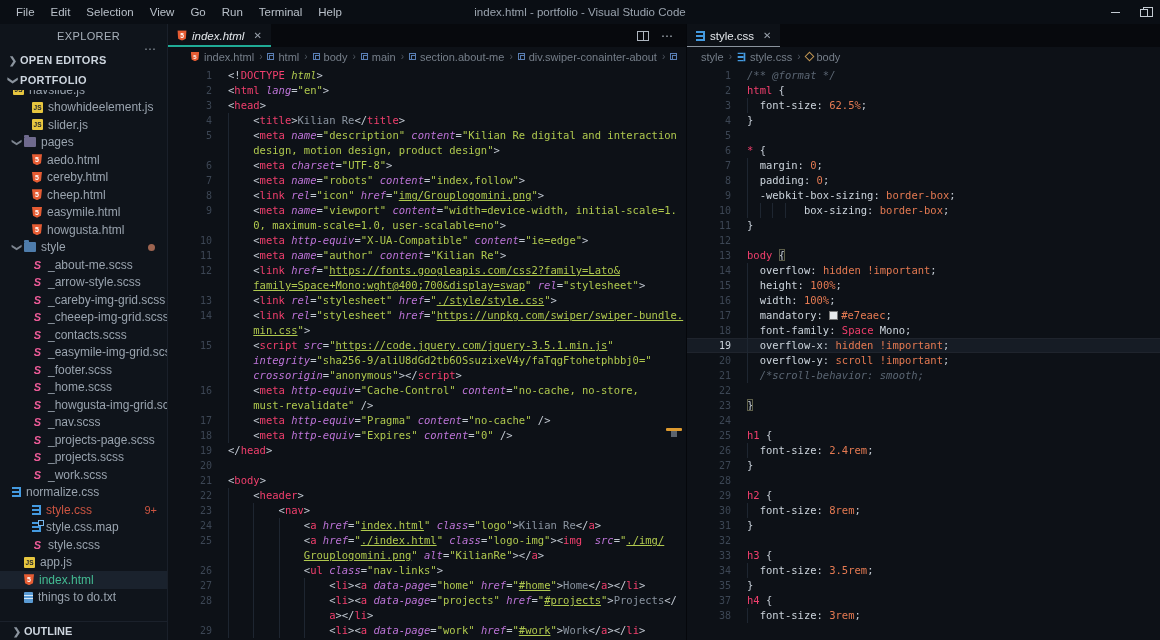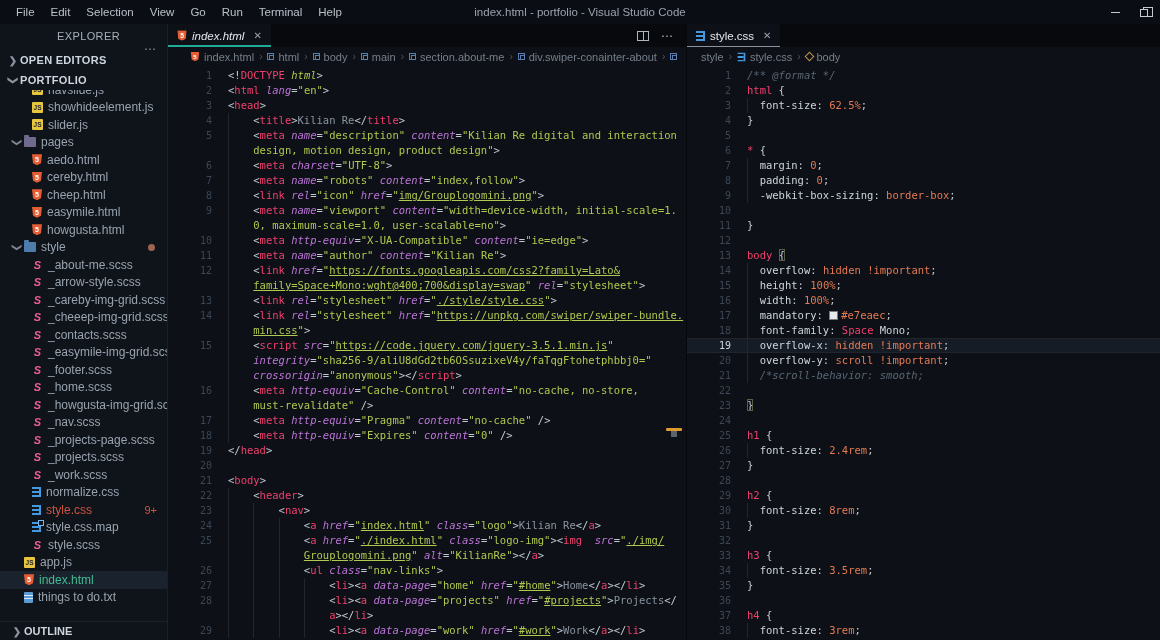--- a/index.html
+++ b/index.html
@@ -143,21 +143,21 @@
     </div>
     <div class="sb-section">
       <span class="sb-chev chev-r">❯</span>
       <span>OPEN EDITORS</span>
     </div>
     <div class="sb-section">
       <span class="sb-chev chev-d">❯</span>
       <span>PORTFOLIO</span>
     </div>
     <div class="tree" id="tree">
-        <div class="tree-row first" style="padding-left: 32px;">
+        <div class="tree-row first" style="padding-left: 13px;">
           <span class="fi fi-js">JS</span>
           <span class="file-label">navslide.js</span>
         </div>
         <div class="tree-row" style="padding-left: 32px;">
           <span class="fi fi-js">JS</span>
           <span class="file-label">showhideelement.js</span>
         </div>
         <div class="tree-row" style="padding-left: 32px;">
           <span class="fi fi-js">JS</span>
           <span class="file-label">slider.js</span>
@@ -238,21 +238,21 @@
           <span class="file-label">_projects-page.scss</span>
         </div>
         <div class="tree-row" style="padding-left: 32px;">
           <span class="fi fi-scss">S</span>
           <span class="file-label">_projects.scss</span>
         </div>
         <div class="tree-row" style="padding-left: 32px;">
           <span class="fi fi-scss">S</span>
           <span class="file-label">_work.scss</span>
         </div>
-        <div class="tree-row" style="padding-left: 32px;">
+        <div class="tree-row" style="padding-left: 12px;">
           <span class="fi fi-css"></span>
           <span class="file-label">normalize.css</span>
         </div>
         <div class="tree-row error" style="padding-left: 32px;">
           <span class="fi fi-css"></span>
           <span class="file-label">style.css</span>
           <span class="badge">9+</span>
         </div>
         <div class="tree-row" style="padding-left: 32px;">
           <span class="fi fi-map"></span>
@@ -402,21 +402,21 @@
     <div class="code" id="code-right">
         <div class="crow"><span class="ln">1</span><span class="ccode"><span class="seg-cm">/** @format */</span></span></div>
         <div class="crow"><span class="ln">2</span><span class="ccode"><span class="seg-se">html</span><span class="seg-pu"> {</span></span></div>
         <div class="crow"><span class="ln">3</span><span class="ccode"><span class="gd" style="width: 2ch;"></span><span class="seg-pr">font-size</span><span class="seg-pu">: </span><span class="seg-vl">62.5%</span><span class="seg-pu">;</span></span></div>
         <div class="crow"><span class="ln">4</span><span class="ccode"><span class="seg-pu">}</span></span></div>
         <div class="crow"><span class="ln">5</span><span class="ccode"></span></div>
         <div class="crow"><span class="ln">6</span><span class="ccode"><span class="seg-se">*</span><span class="seg-pu"> {</span></span></div>
         <div class="crow"><span class="ln">7</span><span class="ccode"><span class="gd" style="width: 2ch;"></span><span class="seg-pr">margin</span><span class="seg-pu">: </span><span class="seg-vl">0</span><span class="seg-pu">;</span></span></div>
         <div class="crow"><span class="ln">8</span><span class="ccode"><span class="gd" style="width: 2ch;"></span><span class="seg-pr">padding</span><span class="seg-pu">: </span><span class="seg-vl">0</span><span class="seg-pu">;</span></span></div>
         <div class="crow"><span class="ln">9</span><span class="ccode"><span class="gd" style="width: 2ch;"></span><span class="seg-pr">-webkit-box-sizing</span><span class="seg-pu">: </span><span class="seg-vl">border-box</span><span class="seg-pu">;</span></span></div>
-        <div class="crow"><span class="ln">10</span></div>
+        <div class="crow"><span class="ln">10</span><span class="ccode"><span class="gd" style="width: 2ch;"></span><span class="gd" style="width: 2ch;"></span><span class="gd" style="width: 2ch;"></span><span class="gd" style="width: 2ch;"></span><span class="seg-pr"> box-sizing</span><span class="seg-pu">: </span><span class="seg-vl">border-box</span><span class="seg-pu">;</span></span></div>
         <div class="crow"><span class="ln">11</span><span class="ccode"><span class="seg-pu">}</span></span></div>
         <div class="crow"><span class="ln">12</span><span class="ccode"></span></div>
         <div class="crow"><span class="ln">13</span><span class="ccode"><span class="seg-se">body</span><span class="seg-pu"> </span><span class="seg-bm">{</span></span></div>
         <div class="crow"><span class="ln">14</span><span class="ccode"><span class="gd" style="width: 2ch;"></span><span class="seg-pr">overflow</span><span class="seg-pu">: </span><span class="seg-vl">hidden</span><span class="seg-pu"> </span><span class="seg-vl">!important</span><span class="seg-pu">;</span></span></div>
         <div class="crow"><span class="ln">15</span><span class="ccode"><span class="gd" style="width: 2ch;"></span><span class="seg-pr">height</span><span class="seg-pu">: </span><span class="seg-vl">100%</span><span class="seg-pu">;</span></span></div>
         <div class="crow"><span class="ln">16</span><span class="ccode"><span class="gd" style="width: 2ch;"></span><span class="seg-pr">width</span><span class="seg-pu">: </span><span class="seg-vl">100%</span><span class="seg-pu">;</span></span></div>
         <div class="crow"><span class="ln">17</span><span class="ccode"><span class="gd" style="width: 2ch;"></span><span class="seg-pr">mandatory</span><span class="seg-pu">: </span><span class="sw"></span><span class="seg-vl">#e7eaec</span><span class="seg-pu">;</span></span></div>
         <div class="crow"><span class="ln">18</span><span class="ccode"><span class="gd" style="width: 2ch;"></span><span class="seg-pr">font-family</span><span class="seg-pu">: </span><span class="seg-tg">Space</span><span class="seg-pr"> Mono</span><span class="seg-pu">;</span></span></div>
         <div class="crow active"><span class="ln">19</span><span class="ccode"><span class="gd" style="width: 2ch;"></span><span class="seg-pr">overflow-x</span><span class="seg-pu">: </span><span class="seg-vl">hidden</span><span class="seg-pu"> </span><span class="seg-vl">!important</span><span class="seg-pu">;</span></span></div>
         <div class="crow"><span class="ln">20</span><span class="ccode"><span class="gd" style="width: 2ch;"></span><span class="seg-pr">overflow-y</span><span class="seg-pu">: </span><span class="seg-vl">scroll</span><span class="seg-pu"> </span><span class="seg-vl">!important</span><span class="seg-pu">;</span></span></div>
@@ -428,19 +428,18 @@
         <div class="crow"><span class="ln">26</span><span class="ccode"><span class="gd" style="width: 2ch;"></span><span class="seg-pr">font-size</span><span class="seg-pu">: </span><span class="seg-vl">2.4rem</span><span class="seg-pu">;</span></span></div>
         <div class="crow"><span class="ln">27</span><span class="ccode"><span class="seg-pu">}</span></span></div>
         <div class="crow"><span class="ln">28</span><span class="ccode"></span></div>
         <div class="crow"><span class="ln">29</span><span class="ccode"><span class="seg-se">h2</span><span class="seg-pu"> {</span></span></div>
         <div class="crow"><span class="ln">30</span><span class="ccode"><span class="gd" style="width: 2ch;"></span><span class="seg-pr">font-size</span><span class="seg-pu">: </span><span class="seg-vl">8rem</span><span class="seg-pu">;</span></span></div>
         <div class="crow"><span class="ln">31</span><span class="ccode"><span class="seg-pu">}</span></span></div>
         <div class="crow"><span class="ln">32</span><span class="ccode"></span></div>
         <div class="crow"><span class="ln">33</span><span class="ccode"><span class="seg-se">h3</span><span class="seg-pu"> {</span></span></div>
         <div class="crow"><span class="ln">34</span><span class="ccode"><span class="gd" style="width: 2ch;"></span><span class="seg-pr">font-size</span><span class="seg-pu">: </span><span class="seg-vl">3.5rem</span><span class="seg-pu">;</span></span></div>
         <div class="crow"><span class="ln">35</span><span class="ccode"><span class="seg-pu">}</span></span></div>
-        <div class="crow"><span class="ln">36</span><span class="ccode"></span></div>
         <div class="crow"><span class="ln">37</span><span class="ccode"><span class="seg-se">h4</span><span class="seg-pu"> {</span></span></div>
         <div class="crow"><span class="ln">38</span><span class="ccode"><span class="gd" style="width: 2ch;"></span><span class="seg-pr">font-size</span><span class="seg-pu">: </span><span class="seg-vl">3rem</span><span class="seg-pu">;</span></span></div>
       </div>
   </div>
 
 </div>
 
 </body></html>

